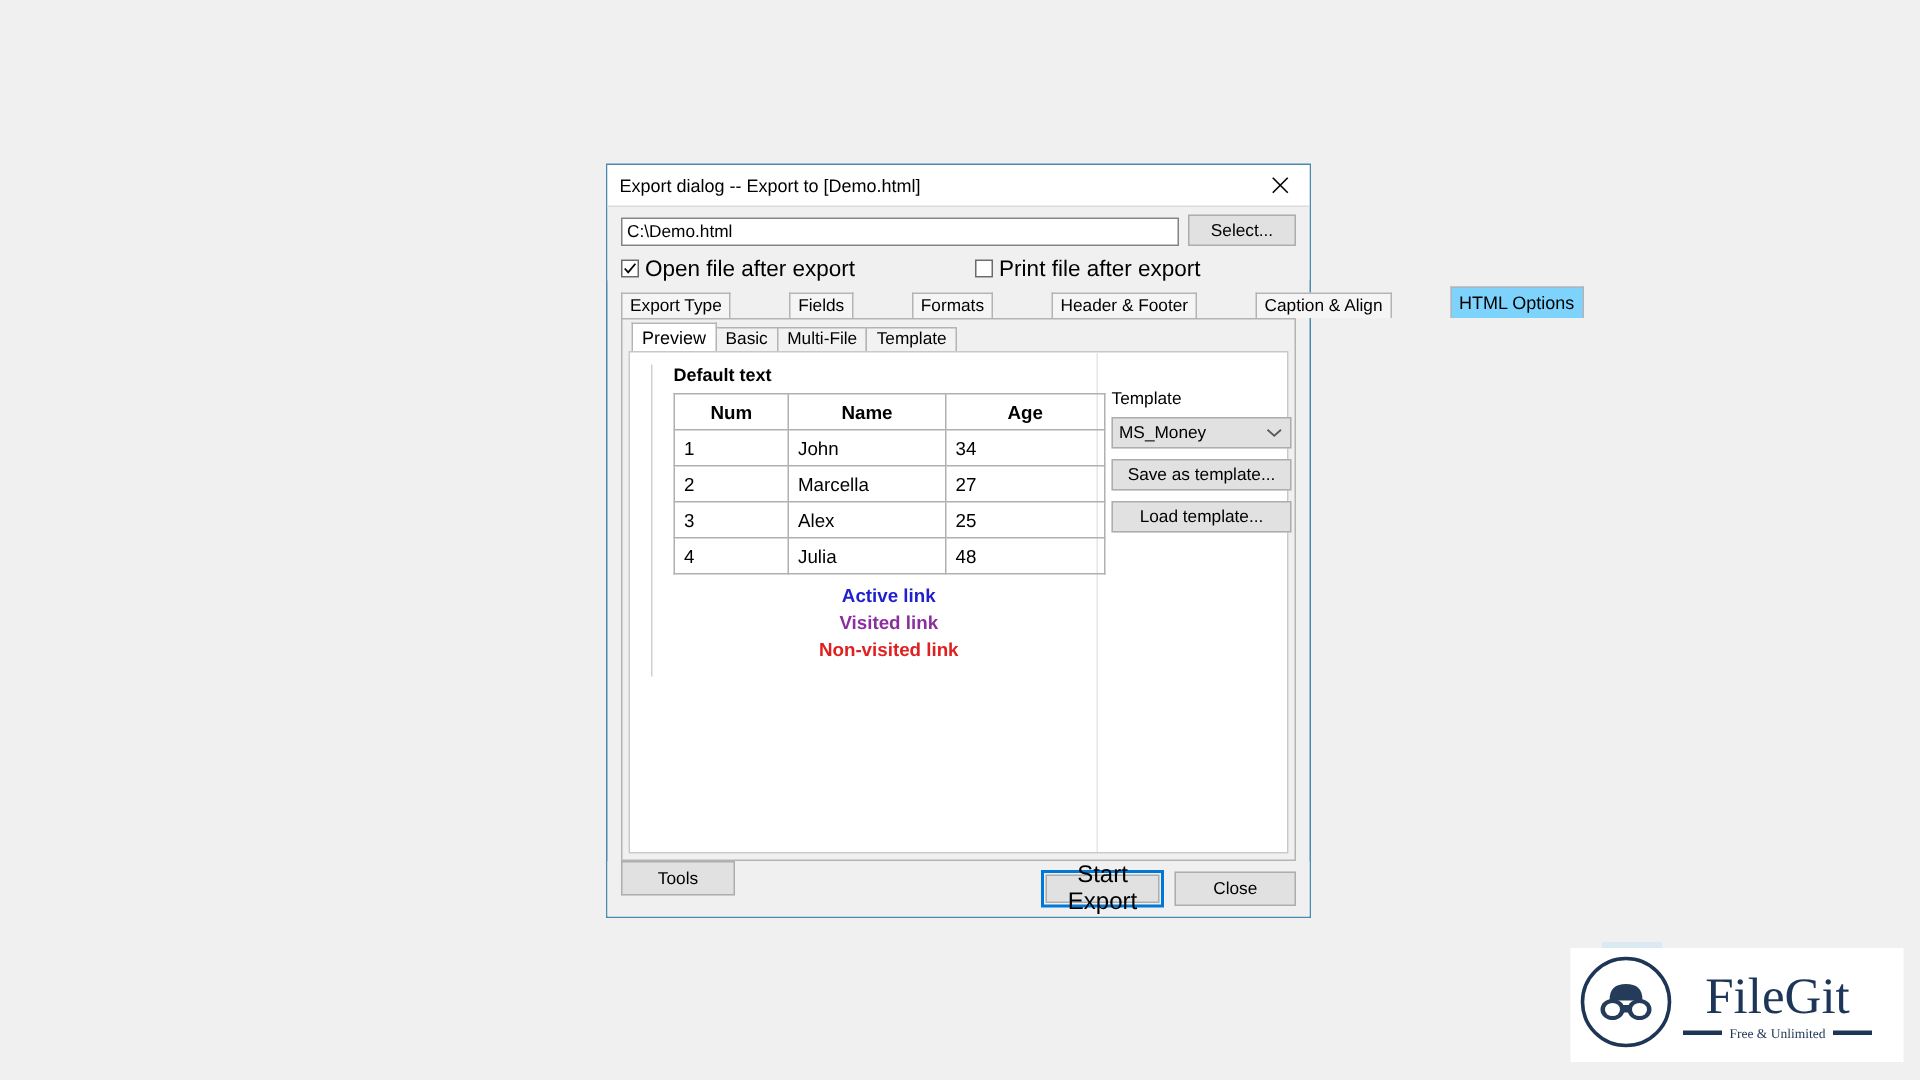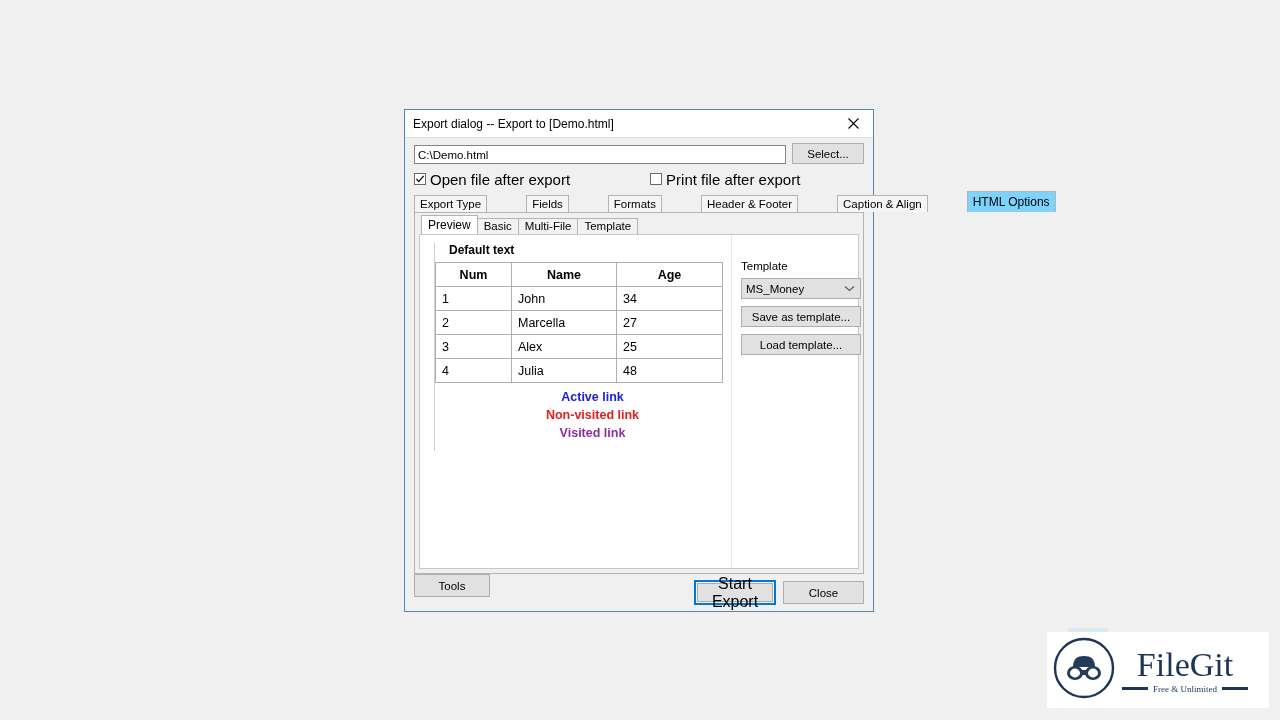--- a/index.html
+++ b/index.html
@@ -248,20 +248,21 @@
     box-sizing: border-box;
   }
   .default-text {
     font-size: 12px;
     font-weight: bold;
     color: #000;
     padding: 0 0 5px 14px;
   }
   table.preview-table {
     border-collapse: collapse;
+    margin-left: 14px;
     width: 287px;
     table-layout: fixed;
   }
   table.preview-table th,
   table.preview-table td {
     border: 1px solid #b0b0b0;
     font-size: 12.5px;
     color: #000;
     height: 24px;
     padding: 0 6px;
@@ -504,22 +505,22 @@
                 <tr>
                   <td>4</td>
                   <td>Julia</td>
                   <td>48</td>
                 </tr>
               </tbody>
             </table>
 
             <div class="links-block">
               <div class="link-line" id="lnk0" style="color: rgb(32, 32, 208);">Active link</div>
+              <div class="link-line" id="lnk2" style="color: rgb(139, 47, 160);">Visited link</div>
               <div class="link-line" id="lnk1" style="color: rgb(224, 32, 32);">Non-visited link</div>
-              <div class="link-line" id="lnk2" style="color: rgb(139, 47, 160);">Visited link</div>
             </div>
           </div>
         </div>
 
         <div class="template-col">
           <div class="tpl-label">Template</div>
           <div class="combo">
             <span>MS_Money</span>
             <span class="chev">
               <svg width="11" height="7" viewBox="0 0 11 7">

